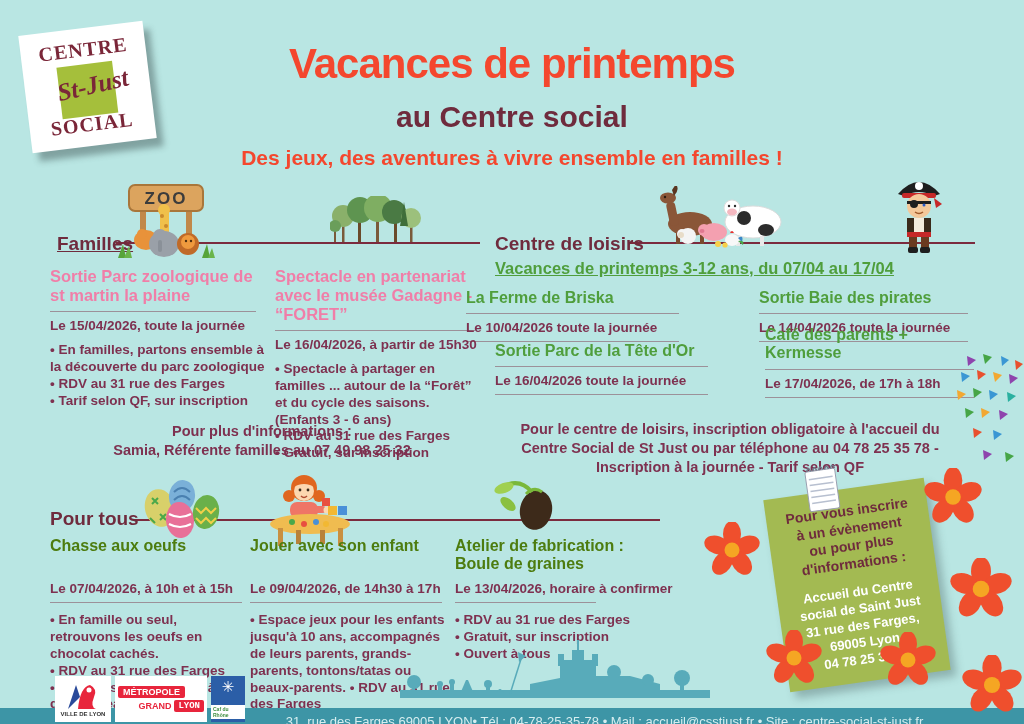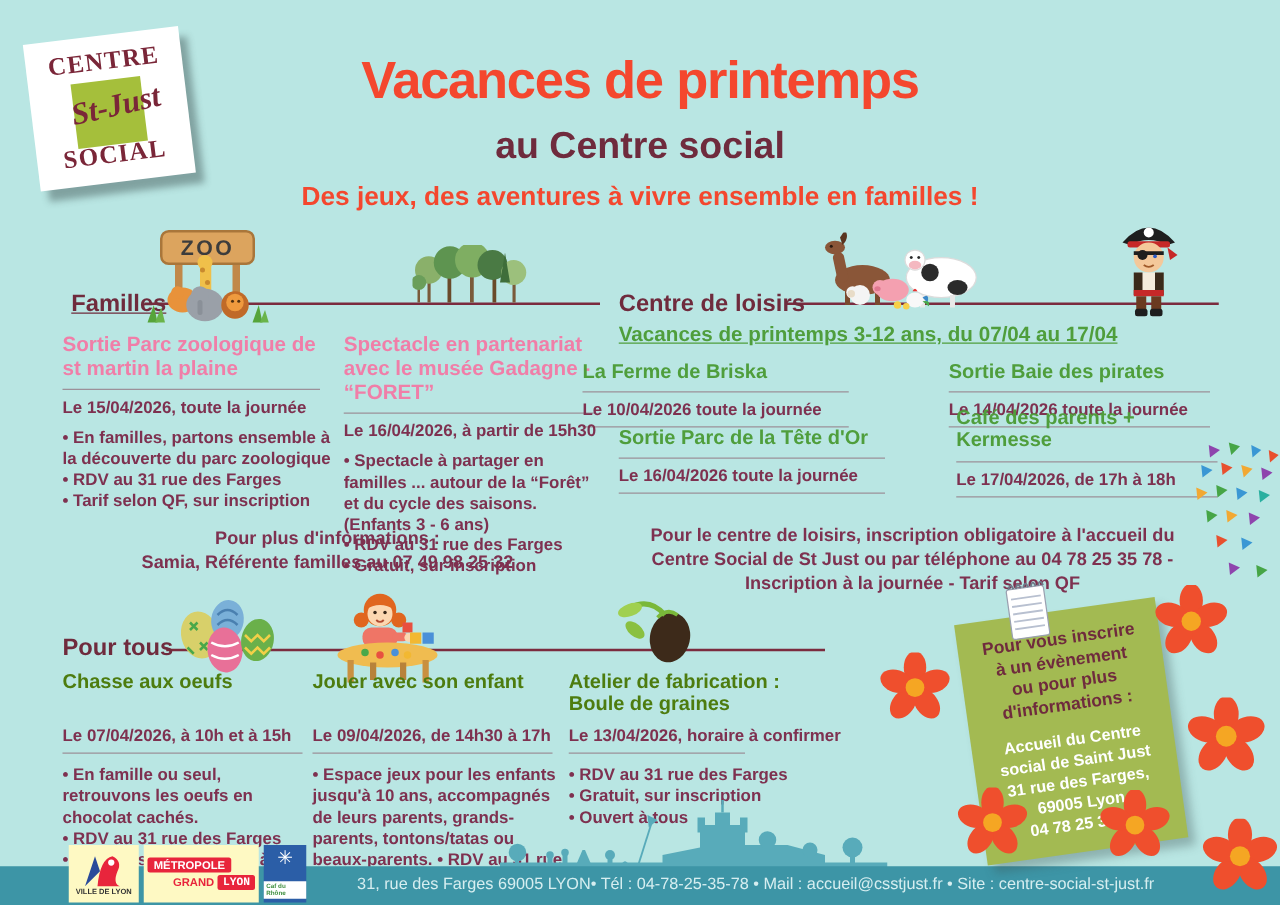--- a/index.html
+++ b/index.html
@@ -41,25 +41,25 @@
 
   
   .note-wrap{top:488px;left:776px;width:162px;transform:rotate(-8deg);z-index:4;}
   .note-card{background:#a3ba52;box-shadow:5px 7px 8px rgba(60,80,80,.35);
              padding:14px 8px 14px 8px;box-sizing:border-box;text-align:center;}
   .note-head{color:#6f2b3d;font-weight:700;font-size:14px;line-height:1.25;}
   .note-body{color:#ffffff;font-weight:700;font-size:13px;line-height:1.3;margin-top:12px;}
   .notepad{position:absolute;top:-30px;left:40px;}
 
   
-  .footer-band{left:0;bottom:0;width:1024px;height:31px;background:#3d95a6;z-index:2;margin-top:20px;}
+  .footer-band{left:0;bottom:0;width:1024px;height:16px;background:#3d95a6;z-index:2;margin-top:20px;}
   .footer-text{line-height:27px;text-align:center;padding-left:185px;font-size:13px;color:#d6eef0;}
 
   .partners{left:55px;top:676px;display:flex;gap:4px;height:46px;z-index:5;}
-  .p-box{background:#fef9c3;box-sizing:border-box;display:flex;flex-direction:column;
+  .p-box{background:#ffffff;box-sizing:border-box;display:flex;flex-direction:column;
          align-items:center;justify-content:center;}
   .ville-box{width:56px;padding:2px;}
   .ville-label{font-size:6px;font-weight:700;color:#333;}
   .metro-box{width:92px;padding:3px;align-items:flex-start;}
   .metro-band{background:#e8253c;color:#fff;font-size:9px;font-weight:700;padding:1px 5px;border-radius:2px;}
   .metro-line2{align-self:flex-end;display:flex;align-items:center;gap:3px;margin-top:2px;}
   .metro-grand{color:#e8253c;font-size:9px;font-weight:700;}
   .metro-lyon{background:#e8253c;color:#fff;font-size:9px;font-weight:700;padding:1px 4px;border-radius:2px;font-family:Liberation Mono, monospace;}
   .caf-box{width:34px;background:#2b5ea7;color:#fff;justify-content:space-between;padding:3px 0;}
   .caf-star{font-size:15px;line-height:1;}

